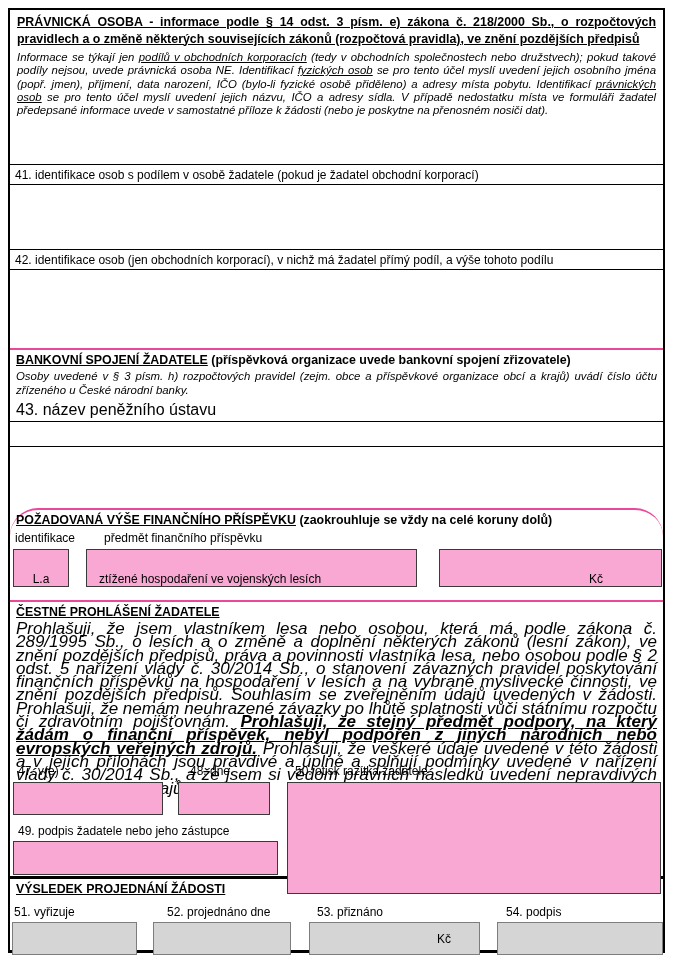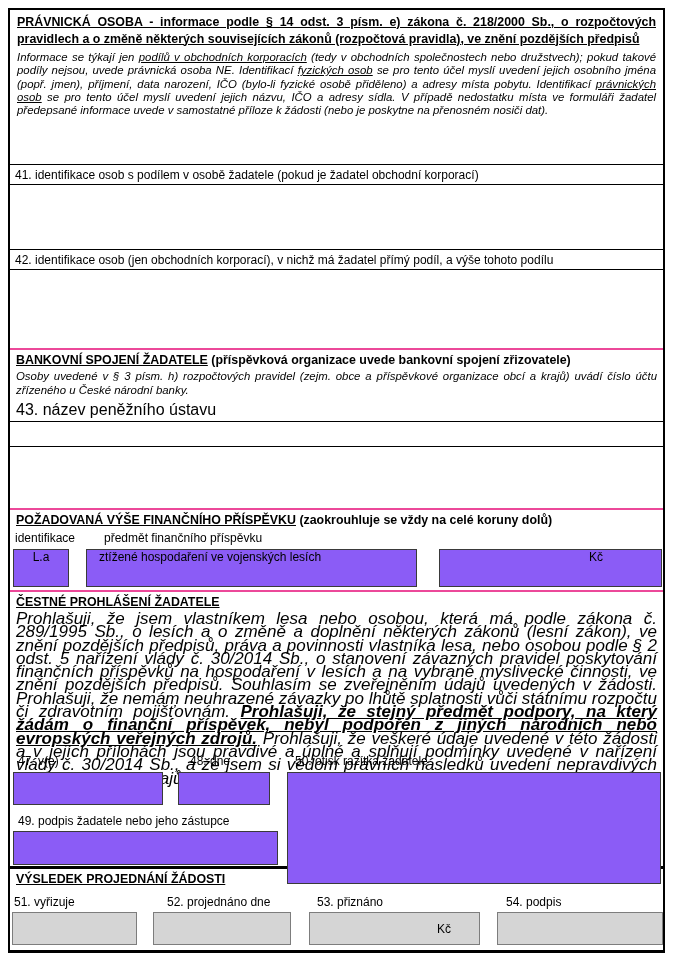--- a/index.html
+++ b/index.html
@@ -10,28 +10,28 @@
   .title{font-size:12.4px;font-weight:bold;line-height:16.5px;text-align:justify;text-decoration:underline;}
   .intro{margin:4px 0 0 0;font-style:italic;font-size:11.4px;line-height:13.3px;text-align:justify;}
   .lblrow{border-top:1px solid #000;border-bottom:1px solid #000;height:18px;line-height:18px;padding:1px 5px 0 5px;font-size:12px;box-sizing:content-box;}
   .blank{background:#fff;}
   .h41{height:64px;}
   .h42{height:78px;}
   .sec{border-top:2px solid #ec4899;box-sizing:border-box;}
   .hdr{font-size:12.4px;font-weight:bold;padding:2px 6px 0 6px;line-height:17px;}
   .note{margin:1px 0 0 0;font-style:italic;font-size:11.4px;line-height:13.5px;padding:0 6px;text-align:justify;}
   .flabel{position:absolute;font-size:12px;white-space:nowrap;top:0;}
-  .obox{position:absolute;border:1px solid #3a3a3a;background:#8b5cf6;box-sizing:border-box;display:flex;align-items:flex-start;font-size:12px;}
+  .obox{position:absolute;border:1px solid #3a3a3a;background:#f9a8d4;box-sizing:border-box;display:flex;align-items:flex-end;font-size:12px;}
   .gbox{position:absolute;background:#d5d5d5;border:1px solid #7d7d7d;box-sizing:border-box;display:flex;align-items:center;font-size:12px;}
   .sec-bank{height:160px;}
   .lbl43{font-size:16px;padding:4px 6px 2px 6px;}
   .input43{border-top:1px solid #000;border-bottom:1px solid #000;height:24px;}
   .row4445{position:relative;height:63px;}
   .row4445 .flabel{top:6px;}
-  .sec-amount{position:relative;height:82px;}
+  .sec-amount{position:relative;height:92px;border-radius:28px;}
   .sec-decl{position:relative;z-index:2;height:276px;}
   .decl-p{margin:1px 0 0 0;font-size:17px;line-height:13.3px;padding:0 6px;text-align:justify;font-style:italic;}
   .bu{font-weight:bold;text-decoration:underline;}
   .sec-result{position:relative;border-top:3px solid #000;height:77px;}
   .cbox{justify-content:center;}
   .kc-right{justify-content:flex-end;}
 </style>
 </head>
 <body>
 

